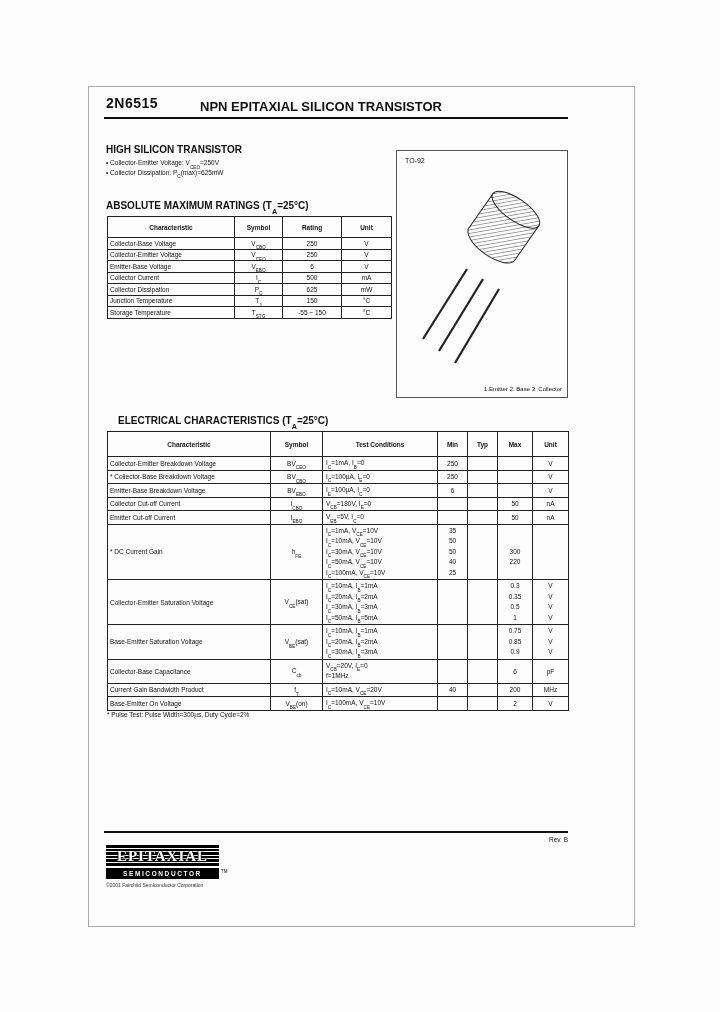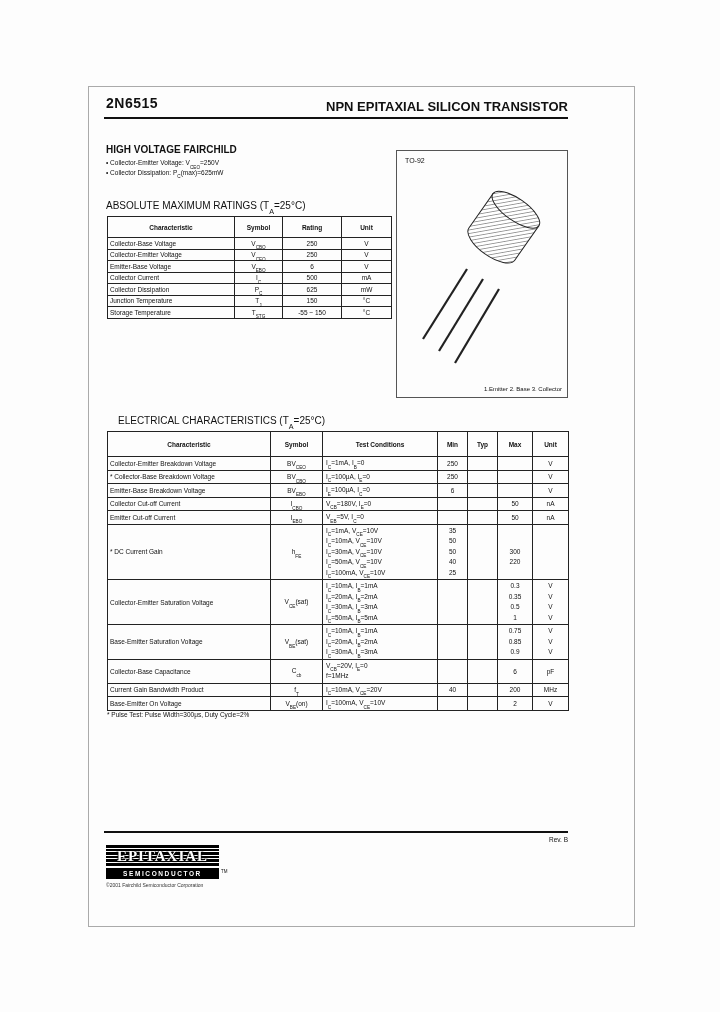--- a/index.html
+++ b/index.html
@@ -2,33 +2,33 @@
 <html><head>
 <meta charset="utf-8">
 <style>
   * { box-sizing: border-box; margin: 0; padding: 0; }
   html,body { background:#ffffff; }
   body { font-family: "Liberation Sans", sans-serif; color:#111; }
   .page { position:relative; width:720px; height:1012px; background:#fdfdfd; overflow:hidden; }
   .frame { position:absolute; left:88px; top:86px; width:547px; height:841px; border:1px solid #aaa; }
 
   .part-number { position:absolute; left:106px; top:95px; font-size:14px; font-weight:bold; letter-spacing:0.5px; }
-  .doc-title { position:absolute; left:200px; top:99px; width:368px; text-align:right; font-size:13px; font-weight:bold; }
+  .doc-title { position:absolute; left:200px; top:99px; width:368px; text-align:left; font-size:13px; font-weight:bold; }
   .rule-top { position:absolute; left:104px; top:117px; width:464px; height:2px; background:#111; }
 
   .feat-heading { position:absolute; left:106px; top:144px; font-size:10px; font-weight:bold; }
   .feat-list { position:absolute; left:106px; top:158px; width:260px; font-size:6.5px; line-height:9.5px; }
   .feat-item::before { content:"• "; }
 
   .pkg-box { position:absolute; left:396px; top:150px; width:172px; height:248px; border:1px solid #555; }
   .pkg-label { position:absolute; left:8px; top:6px; font-size:7px; }
   .pkg-svg { position:absolute; left:8px; top:18px; }
   .pin-caption { position:absolute; right:5px; bottom:5px; font-size:6px; }
 
-  .sec-heading { position:absolute; left:106px; font-size:10px; font-weight:normal; }
+  .sec-heading { position:absolute; left:106px; font-size:10px; font-weight:bold; }
   #abs-heading { top:200px; }
   #elec-heading { top:415px;margin-left:12px; }
 
   table { border-collapse:collapse; table-layout:fixed; }
   th, td { border:1px solid #222; font-size:6.5px; }
   th { font-weight:bold; text-align:center; }
   sub { font-size:0.72em; line-height:0; position:relative; top:0.28em; }
 
   .t1-wrap { position:absolute; left:107px; top:216px; width:284px; }
   .t1 { width:284px; }
@@ -63,21 +63,21 @@
 </head>
 <body>
 
 <div class="page">
   <div class="frame"></div>
 
   <div class="part-number">2N6515</div>
   <div class="doc-title">NPN EPITAXIAL SILICON TRANSISTOR</div>
   <div class="rule-top"></div>
 
-  <div class="feat-heading">HIGH VOLTAGE FAIRCHILD</div>
+  <div class="feat-heading">HIGH SILICON TRANSISTOR</div>
   <div class="feat-list">
     <div class="feat-item">Collector-Emitter Voltage: V<sub>CEO</sub>=250V</div>
     <div class="feat-item">Collector Dissipation: P<sub>C</sub>(max)=625mW</div>
   </div>
 
   <div class="pkg-box">
     <div class="pkg-label">TO-92</div>
     <svg class="pkg-svg" width="158" height="200" viewBox="0 0 158 200">
       <defs>
         <pattern id="hatch" width="3.5" height="3.5" patternUnits="userSpaceOnUse" patternTransform="rotate(45)">

